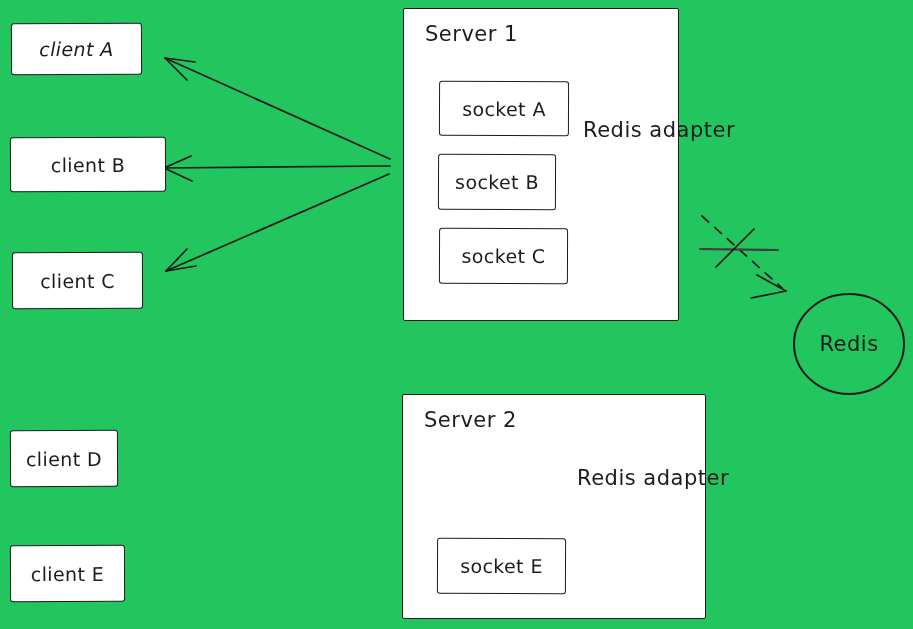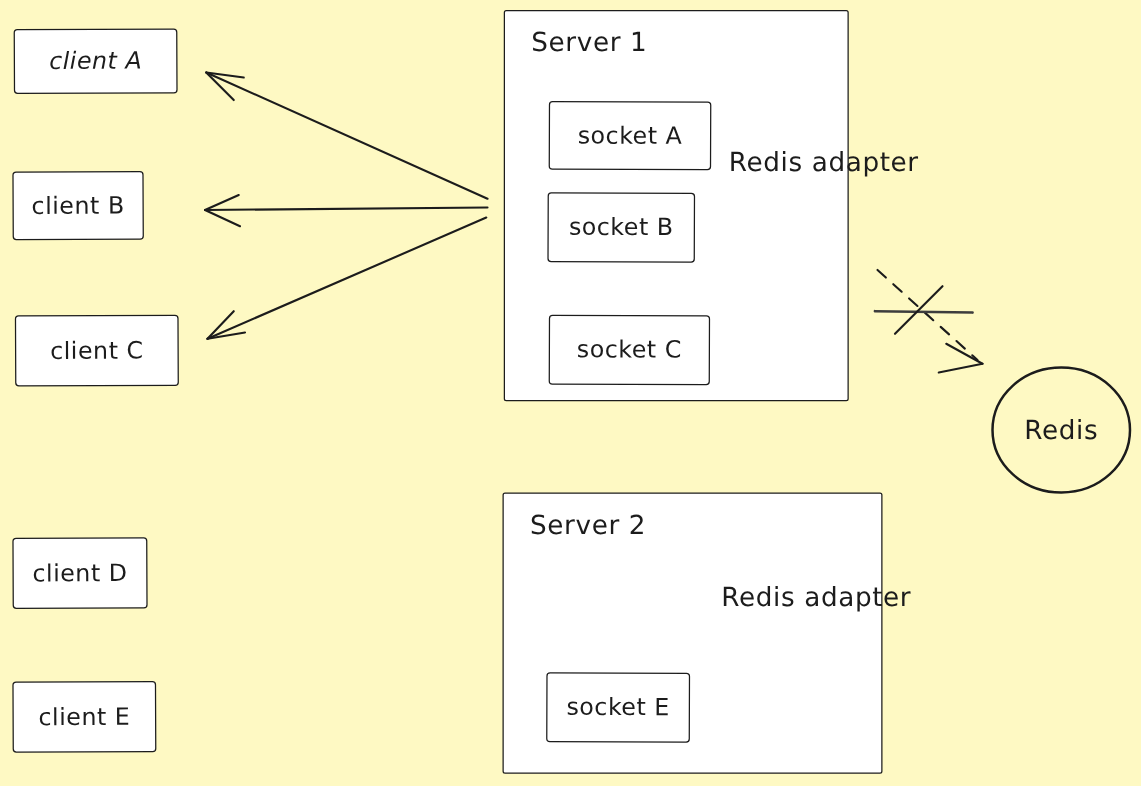--- a/index.html
+++ b/index.html
@@ -4,21 +4,21 @@
 <style>
   html, body {
     margin: 0;
     padding: 0;
     background: #ffffff;
   }
   .canvas {
     position: relative;
     width: 913px;
     height: 629px;
-    background: #fef9c3;
+    background: #22c55e;
     overflow: hidden;
     font-family: "DejaVu Sans", "Liberation Sans", sans-serif;
     color: #1c1c1c;
   }
   .layer {
     position: absolute;
     left: 0;
     top: 0;
     width: 913px;
     height: 629px;
@@ -120,44 +120,44 @@
     <span class="server-title">Server 1</span>
   </div>
 
   <div class="server-box" style="left:402px; top:394px; width:304px; height:225px;">
     <span class="server-title">Server 2</span>
   </div>
 
   <div class="box client-box" style="left:11px; top:23px; width:131px; height:52px;font-style:italic;">
     <span>client A</span>
   </div>
-  <div class="box client-box" style="left:10px; top:137px; width:105px; height:55px;">
+  <div class="box client-box" style="left:10px; top:137px; width:156px; height:55px;">
     <span>client B</span>
   </div>
   <div class="box client-box" style="left:12px; top:252px; width:131px; height:57px;">
     <span>client C</span>
   </div>
   <div class="box client-box" style="left:10px; top:430px; width:108px; height:57px;">
     <span>client D</span>
   </div>
   <div class="box client-box" style="left:10px; top:545px; width:115px; height:57px;">
     <span>client E</span>
   </div>
 
   <div class="box socket-box" style="left:439px; top:81px; width:130px; height:55px;">
     <span>socket A</span>
   </div>
   <div class="box socket-box" style="left:438px; top:154px; width:118px; height:56px;">
     <span>socket B</span>
   </div>
-  <div class="box socket-box" style="left:439px; top:228px; width:129px; height:56px;margin-top:24px;">
+  <div class="box socket-box" style="left:439px; top:228px; width:129px; height:56px;">
     <span>socket C</span>
   </div>
 
-  <div class="box socket-box" style="left:437px; top:538px; width:115px; height:56px;">
+  <div class="box socket-box" style="left:437px; top:538px; width:129px; height:56px;">
     <span>socket E</span>
   </div>
 
   <div class="float-label" style="left:583px; top:118px;">Redis adapter</div>
   <div class="float-label" style="left:577px; top:466px;">Redis adapter</div>
   <div class="redis-label">Redis</div>
 
 </div>
 
 </body></html>

